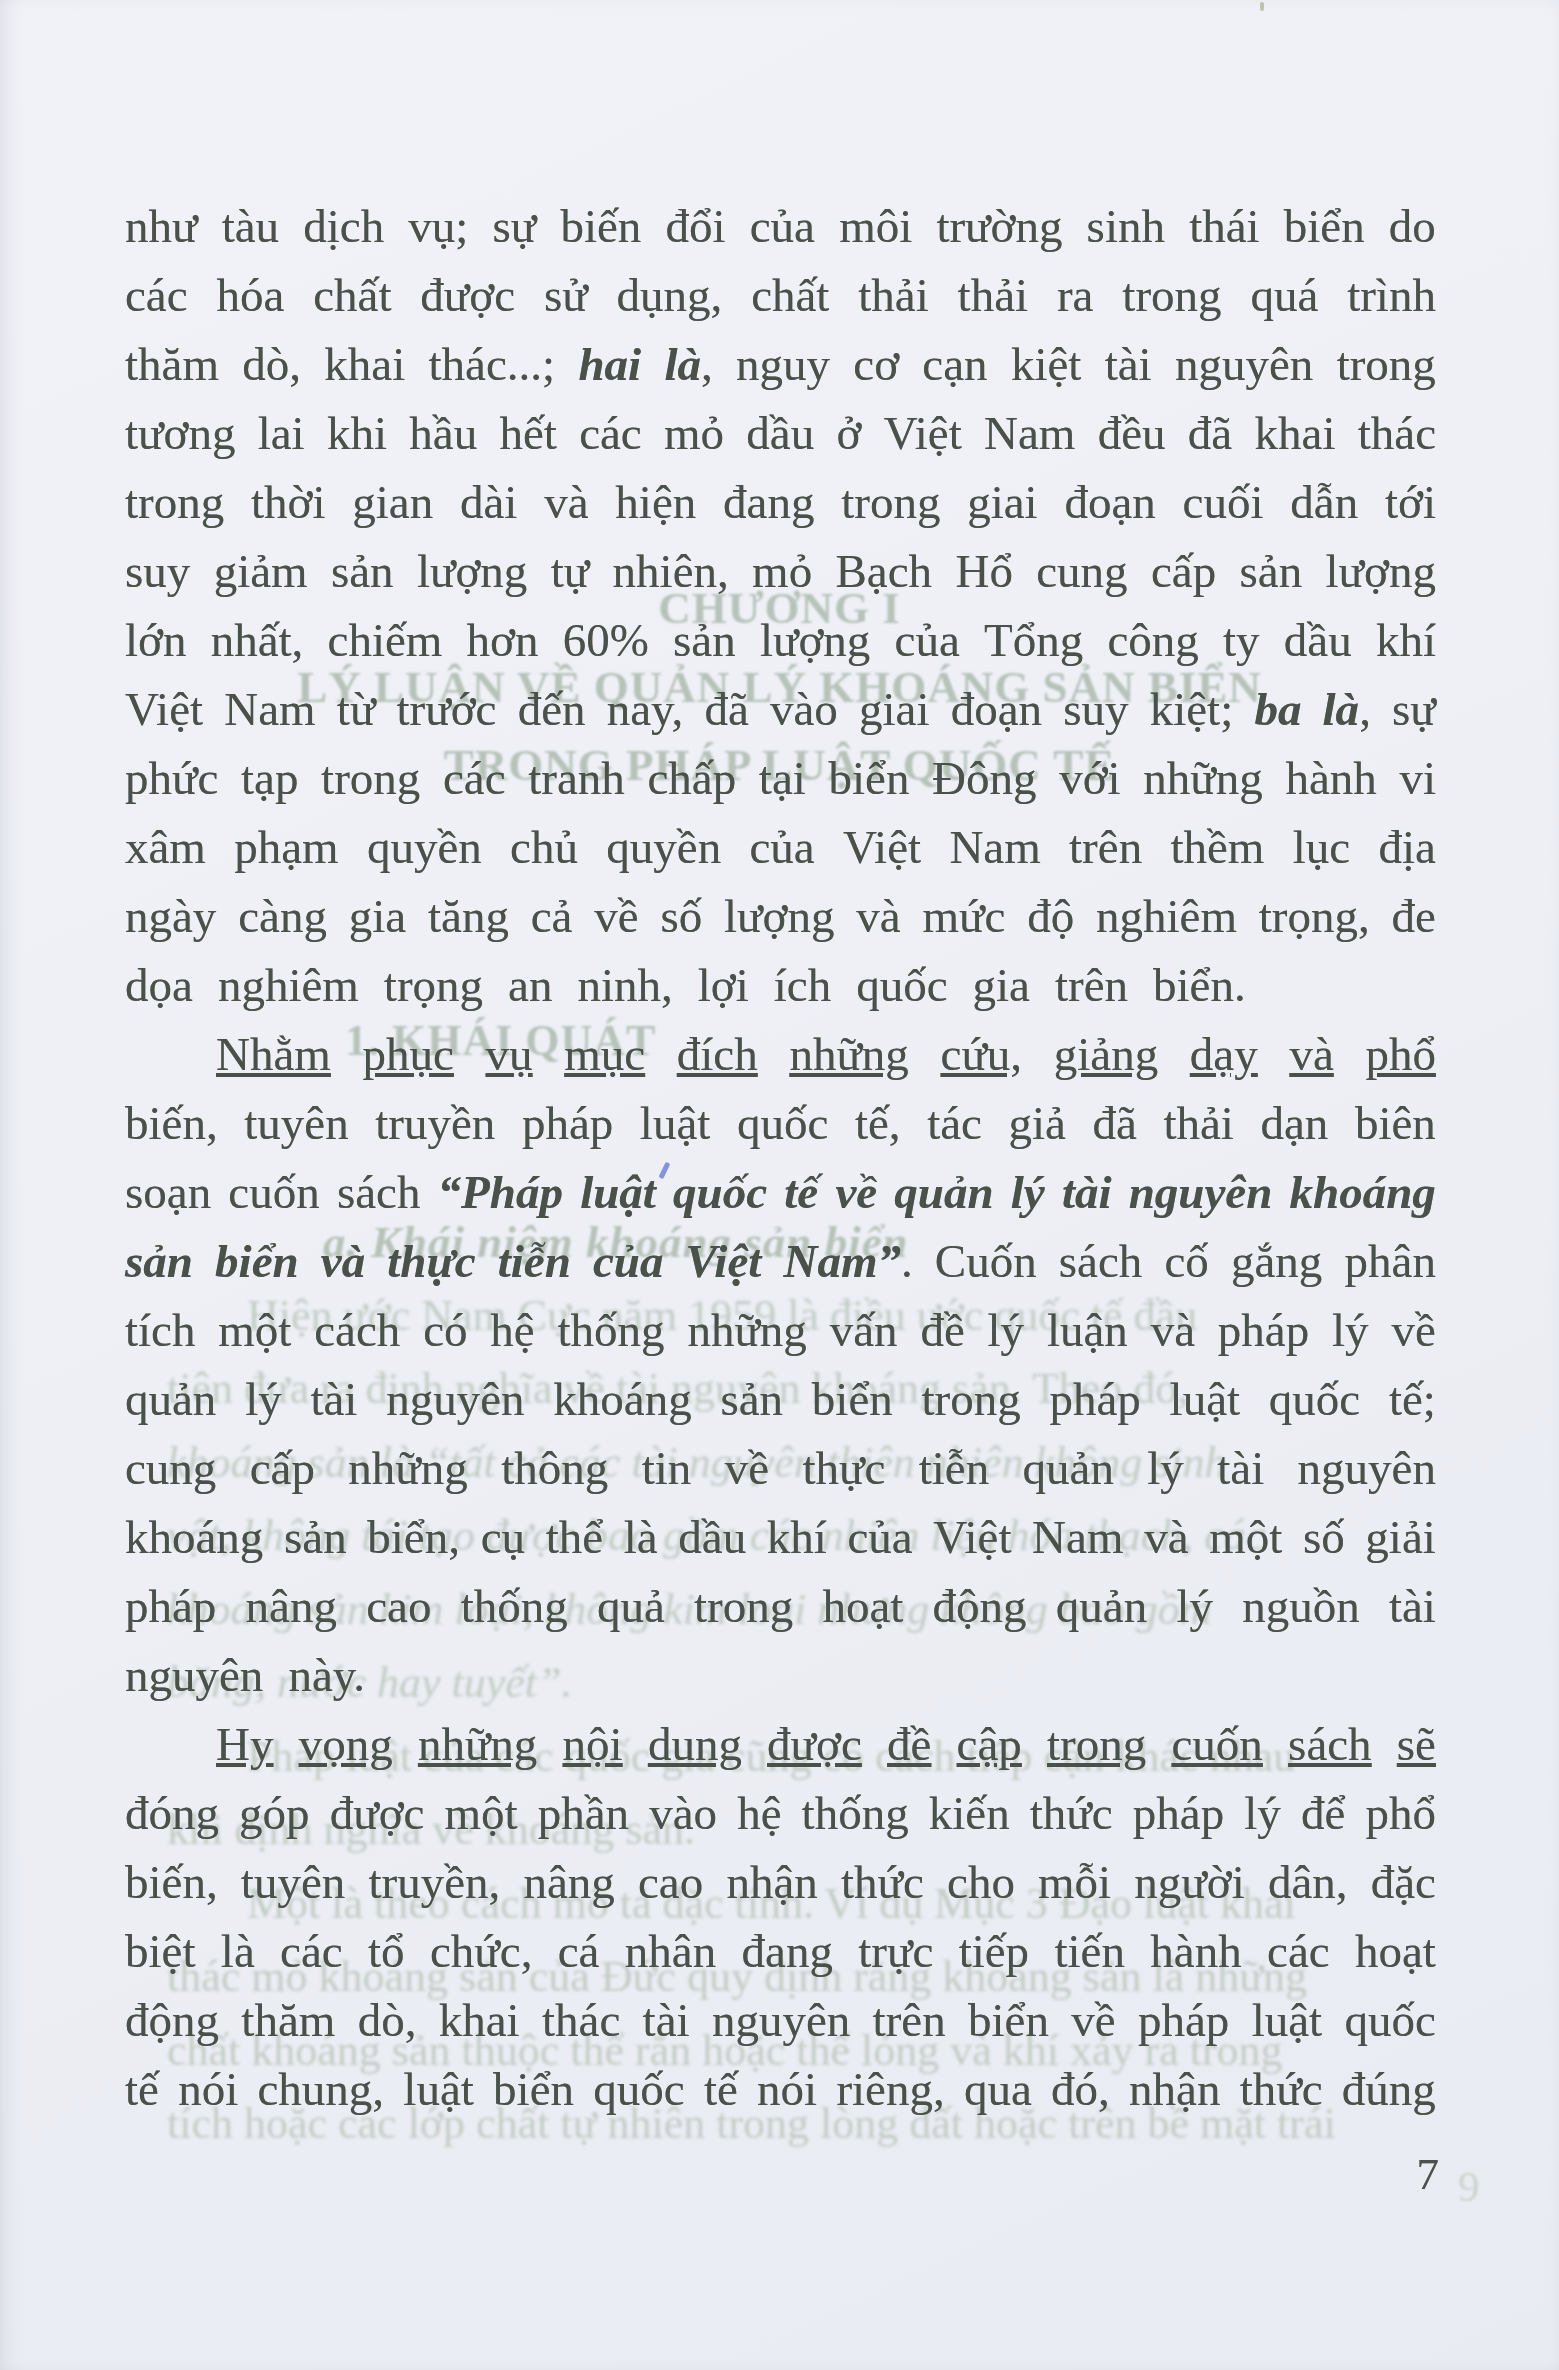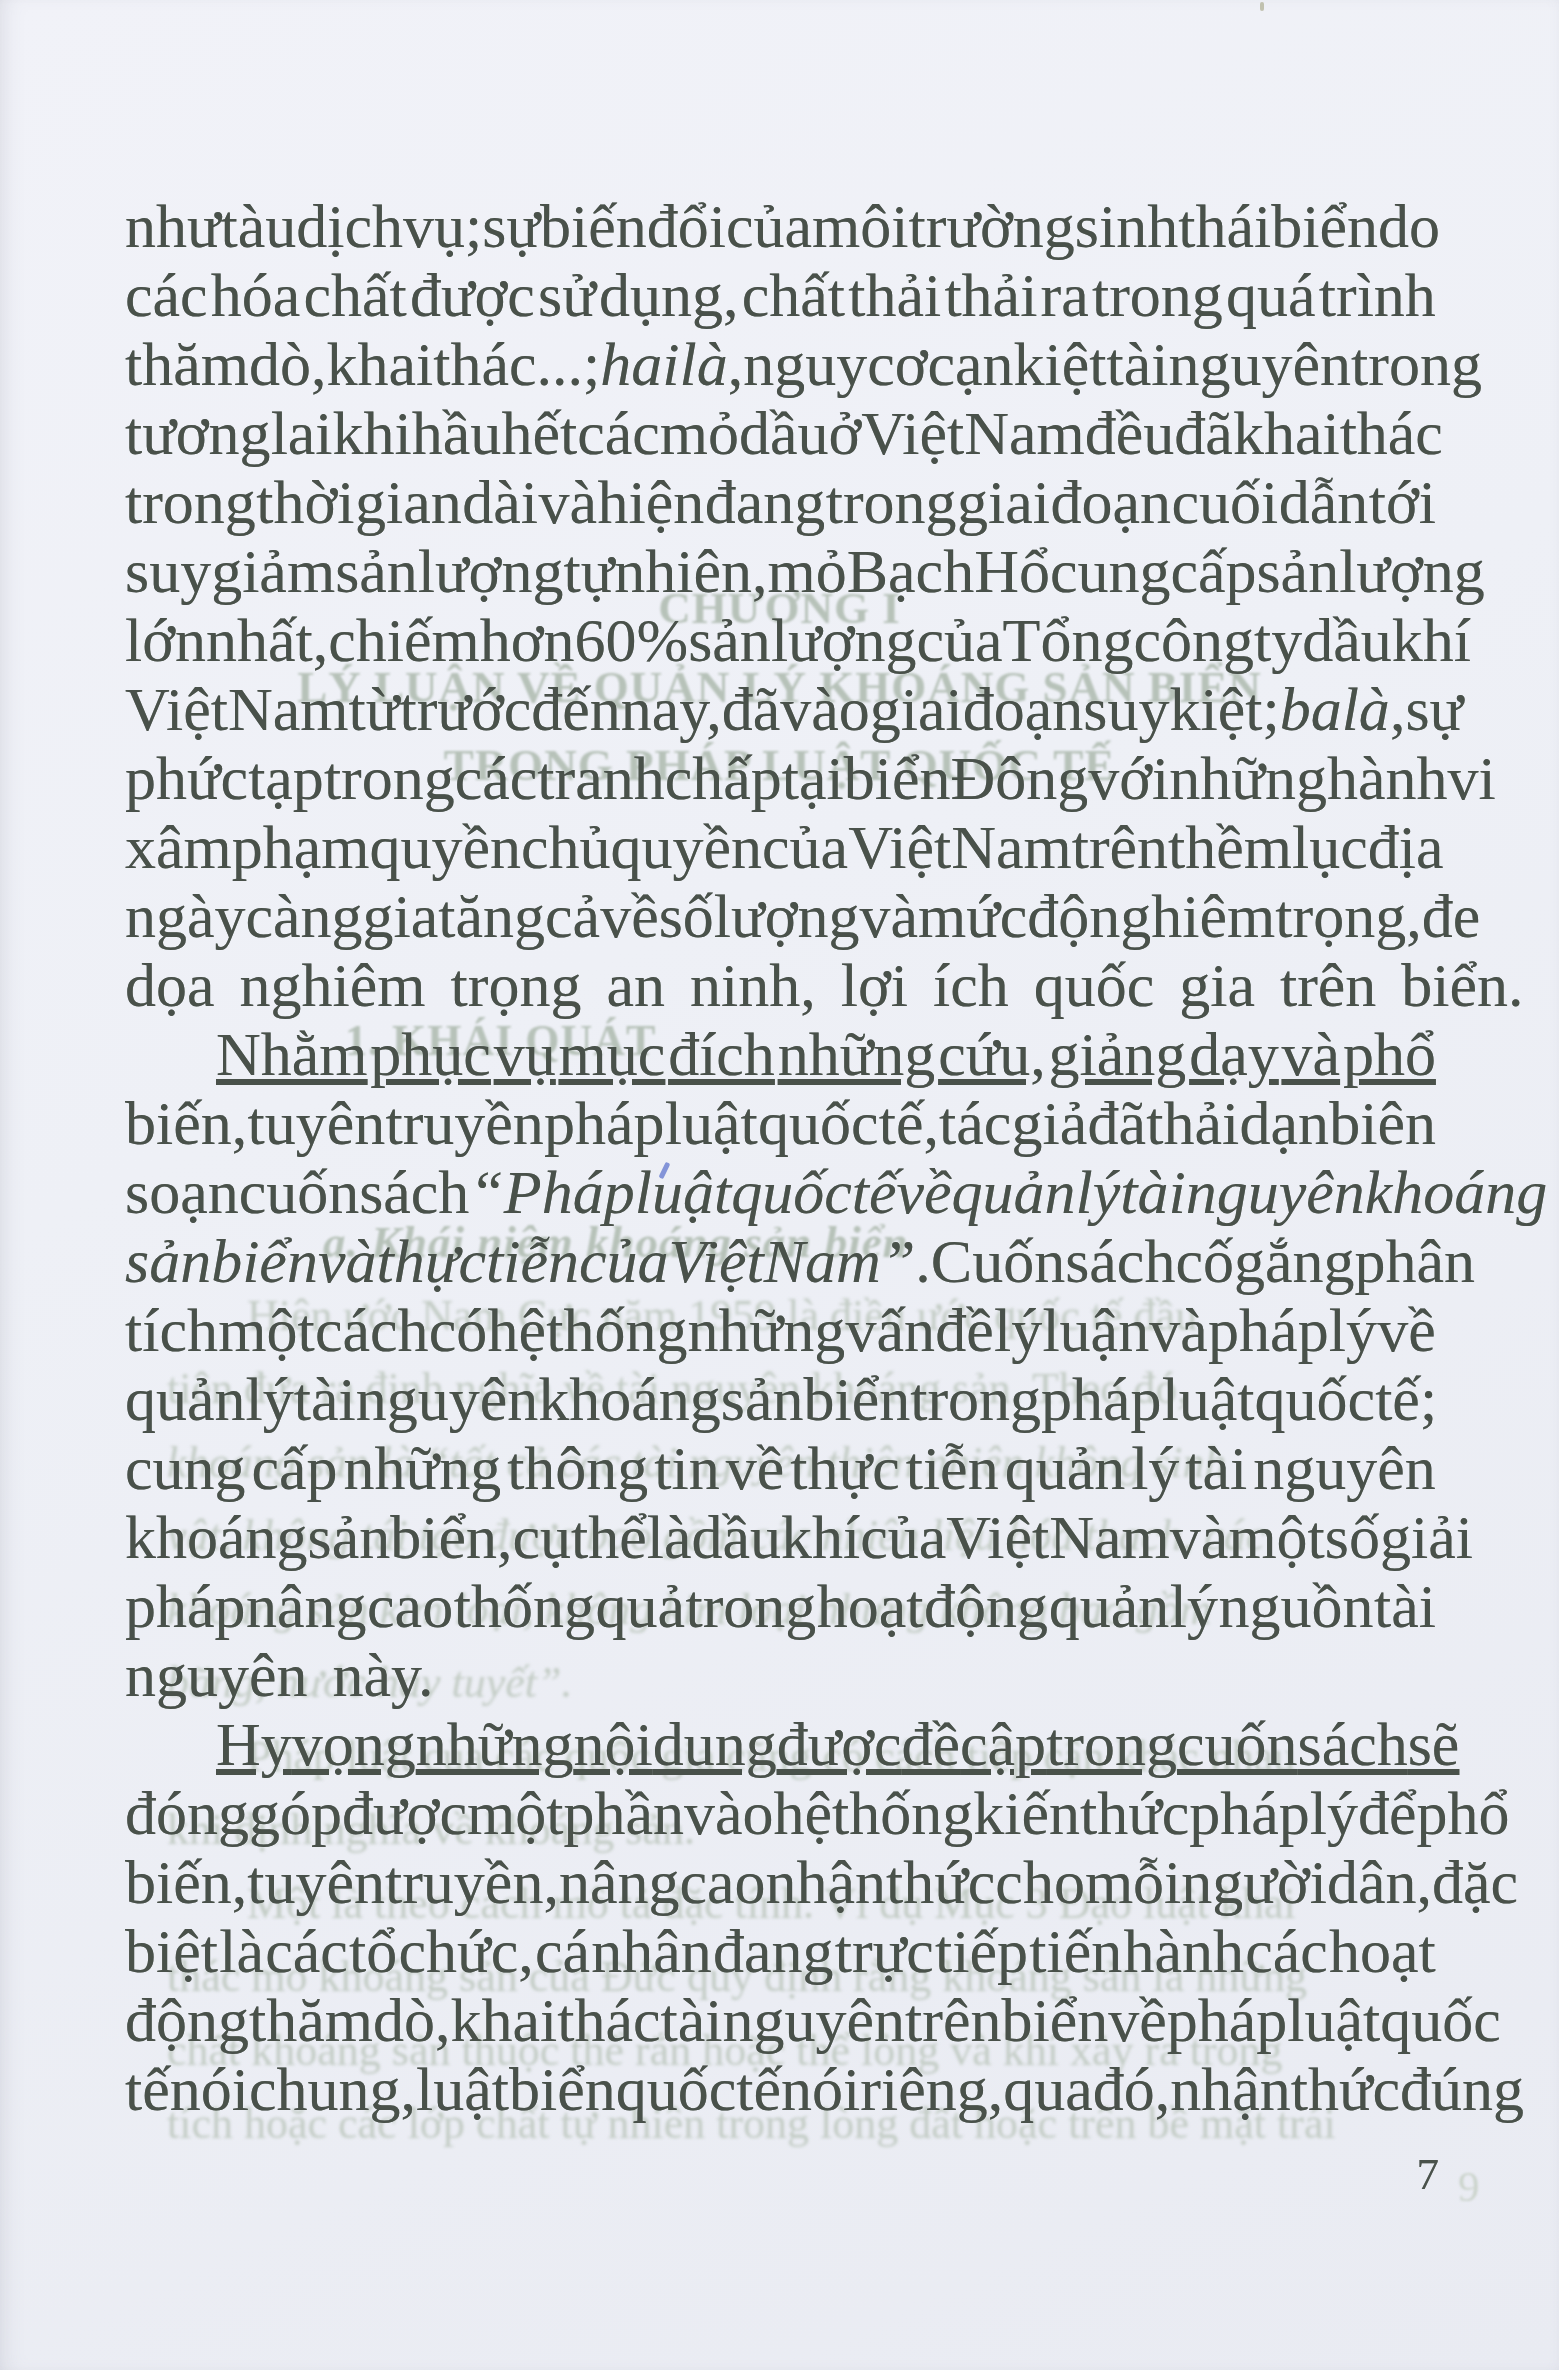--- a/index.html
+++ b/index.html
@@ -21,31 +21,31 @@
     white-space:nowrap;
     font-size:44px;
     line-height:1;
   }
   .ghost.bold{font-weight:bold;color:#b7c2b9;letter-spacing:1px;filter:blur(1.1px);}
   .ghost.italic{font-style:italic;}
   .ghost.center{left:50%;transform:translateX(-50%);}
   
   .textblock{
     position:absolute;left:125px;top:192px;width:1311px;
-    color:#49514a;font-size:62px;
+    color:#49514a;font-size:47px;
     text-shadow:0 0 0.6px rgba(62,72,62,.55);
   }
   .line{
     display:flex;justify-content:space-between;
     line-height:69px;height:69px;
   }
   .line.left{justify-content:flex-start;gap:25px;}
   .para.indent .line:first-child{padding-left:91px;text-decoration:underline;}
   .w{white-space:nowrap;}
-  i{font-style:italic;}
+  i{font-style:italic;font-weight:bold;}
   
   .pagenum{
     position:absolute;top:2152px;left:1106px;width:333px;
     text-align:right;font-size:45px;line-height:1;color:#4a524b;
     text-shadow:0 0 0.6px rgba(62,72,62,.5);
   }
   .ghost-num{position:absolute;left:1458px;top:2162px;font-size:43px;color:#ccd4cd;filter:blur(1.2px);}
   .ink-mark{
     position:absolute;left:662px;top:1162px;width:4.9px;height:16.7px;
     background:#4a63c8;border-radius:2px;transform:rotate(26deg);opacity:.65;

